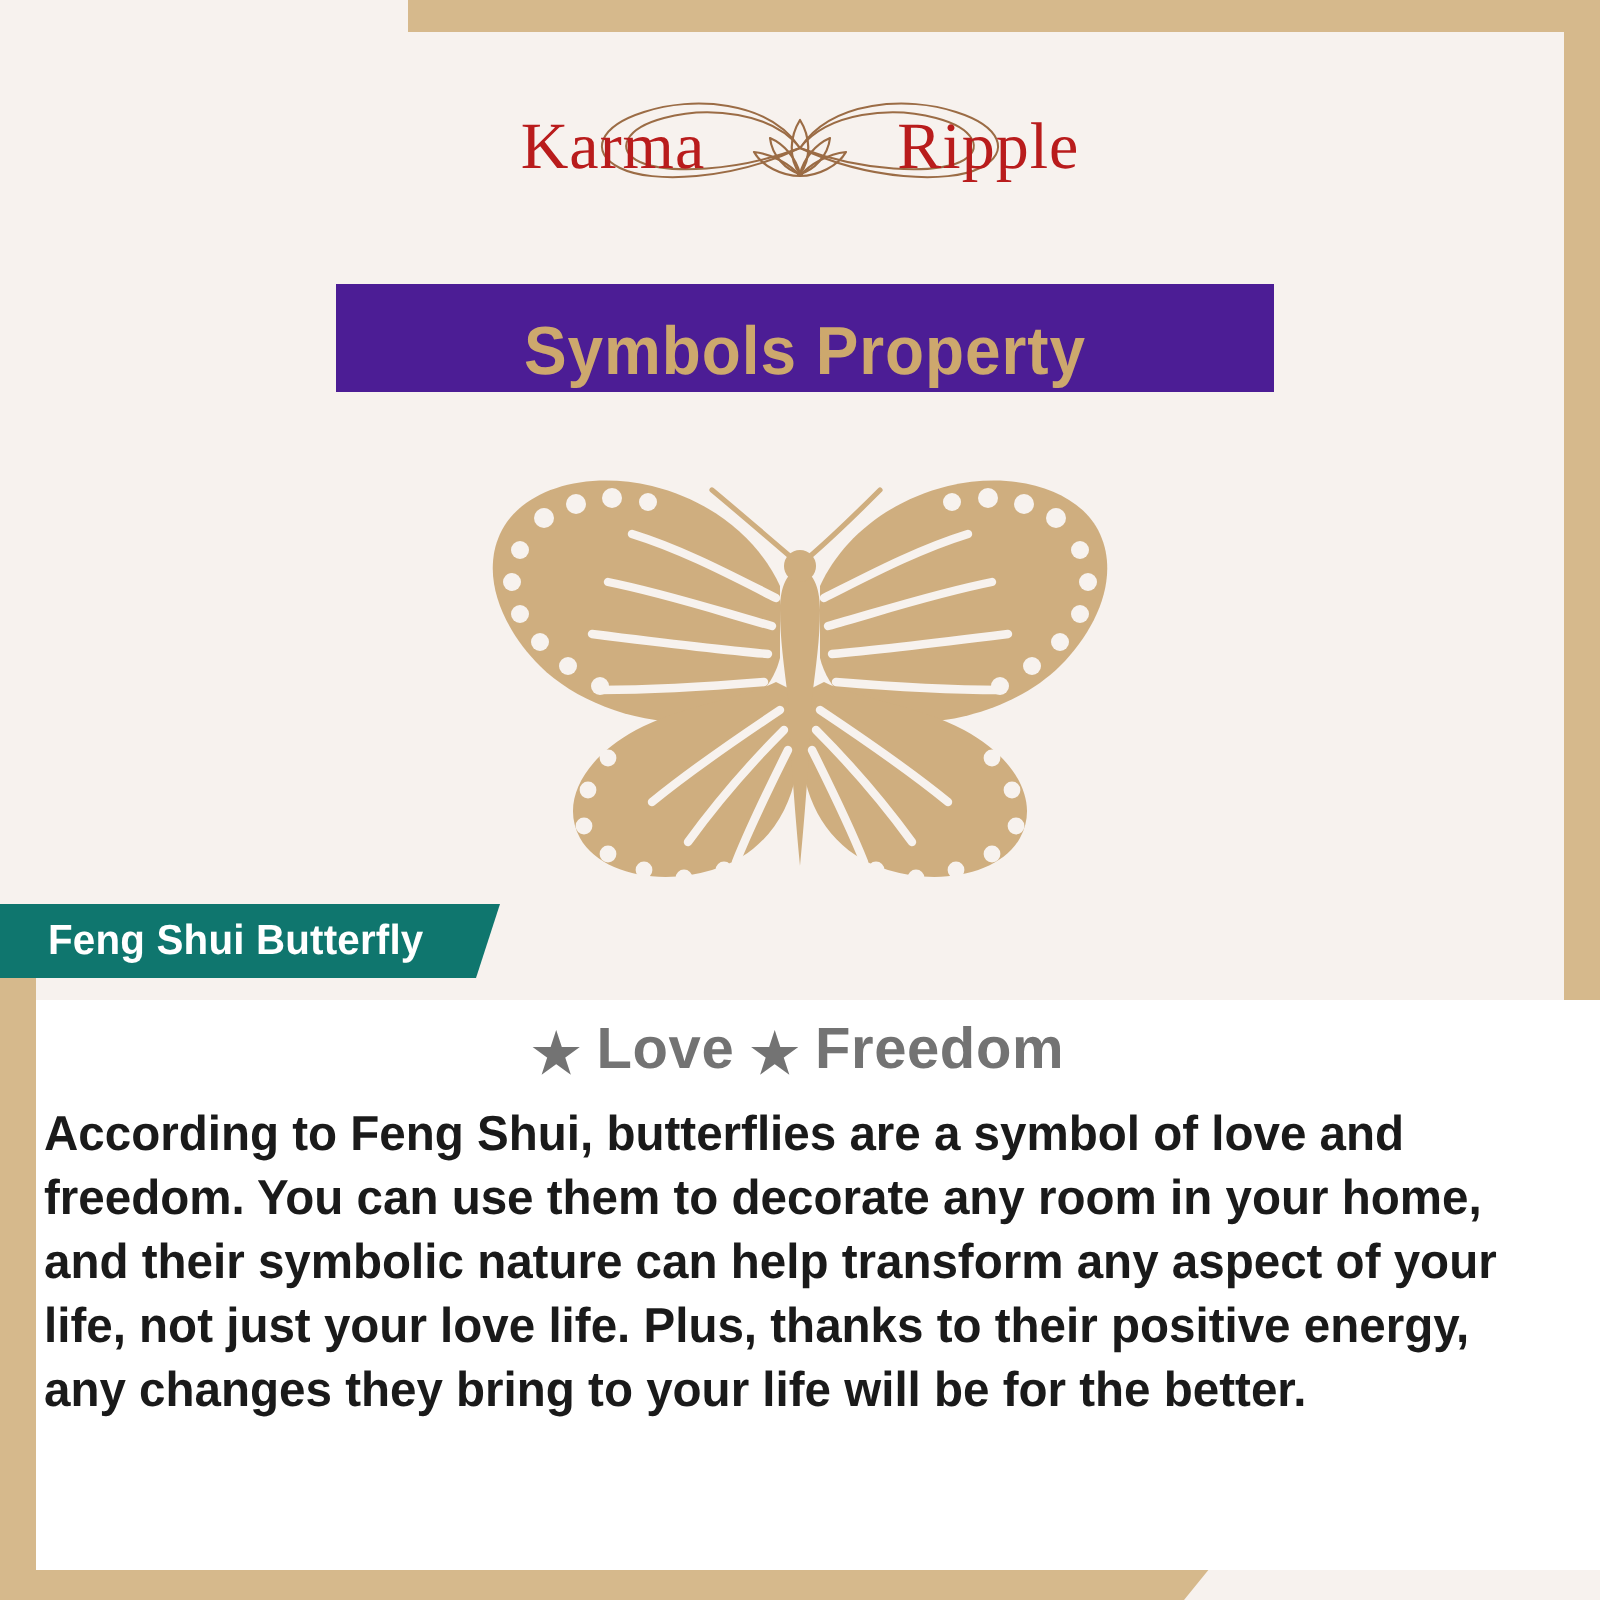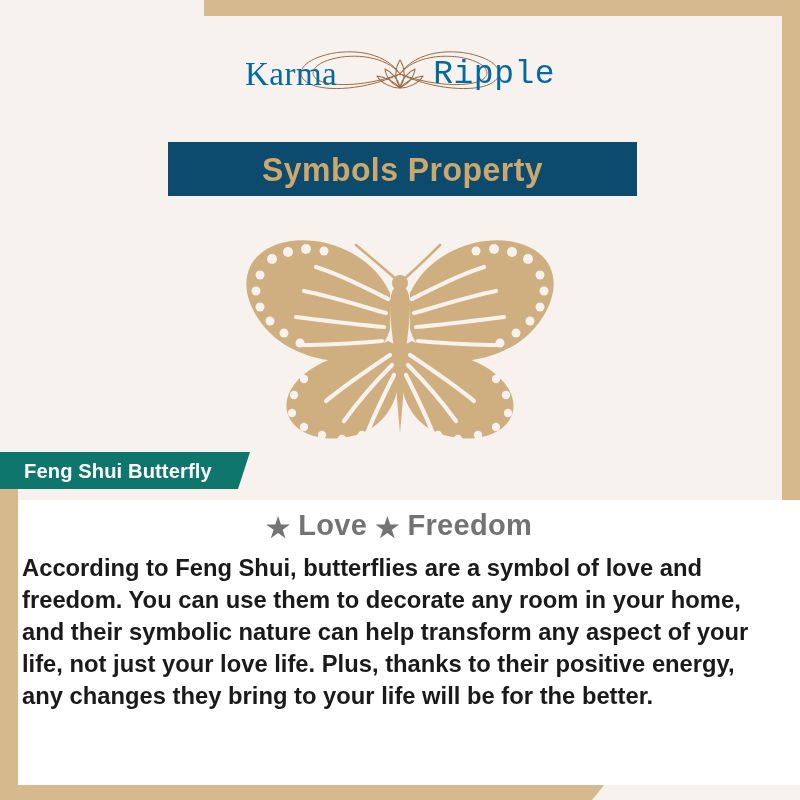--- a/index.html
+++ b/index.html
@@ -90,47 +90,47 @@
     position: absolute;
     left: 0;
     top: 0;
     width: 300px;
     height: 72px;
   }
   .logo-word {
     position: relative;
     font-family: "Liberation Serif", serif;
     font-size: 33px;
-    color: #0369a1;
+    color: #b91c1c;
     letter-spacing: 0.5px;
     line-height: 1;
     z-index: 2;
   }
   .logo-word.left { margin-right: 48px; }
-  .logo-word.right { margin-left: 48px; font-family: Liberation Mono, monospace; }
+  .logo-word.right { margin-left: 48px; }
   .logo-lotus {
     position: absolute;
     left: 50%;
     top: 50%;
     transform: translate(-50%, -50%);
     width: 54px;
     height: 40px;
     z-index: 3;
   }
 
   
   .title-band {
     position: absolute;
     left: 168px;
     top: 142px;
     width: 469px;
     height: 54px;
-    background: #0c4a6e;
-    display: flex;
-    align-items: center;
+    background: #4c1d95;
+    display: flex;
+    align-items: flex-end;
     justify-content: center;
   }
   .title-text {
     font-family: "Liberation Sans Narrow", "Liberation Sans", sans-serif;
     font-weight: bold;
     font-size: 34px;
     color: #cda86d;
     letter-spacing: 0.5px;
     transform: scaleX(0.94);
   }

